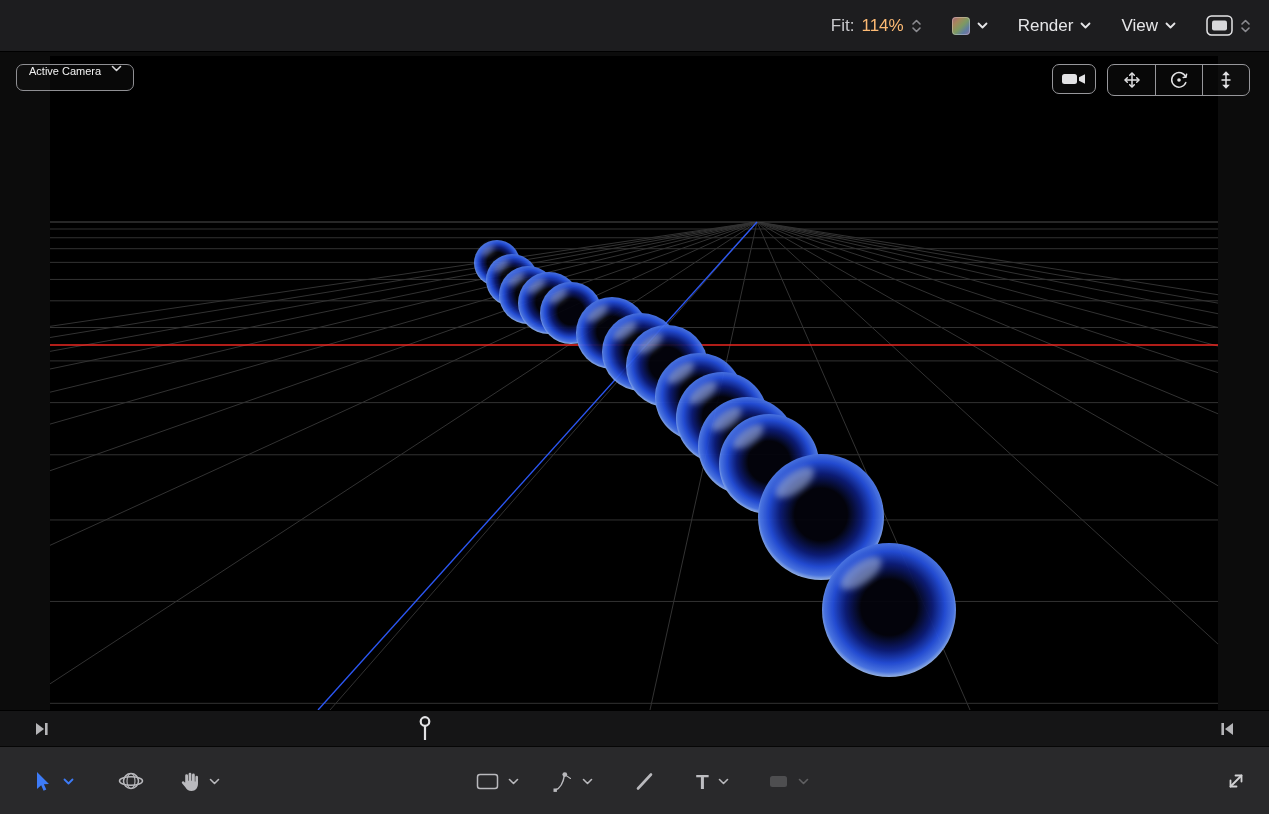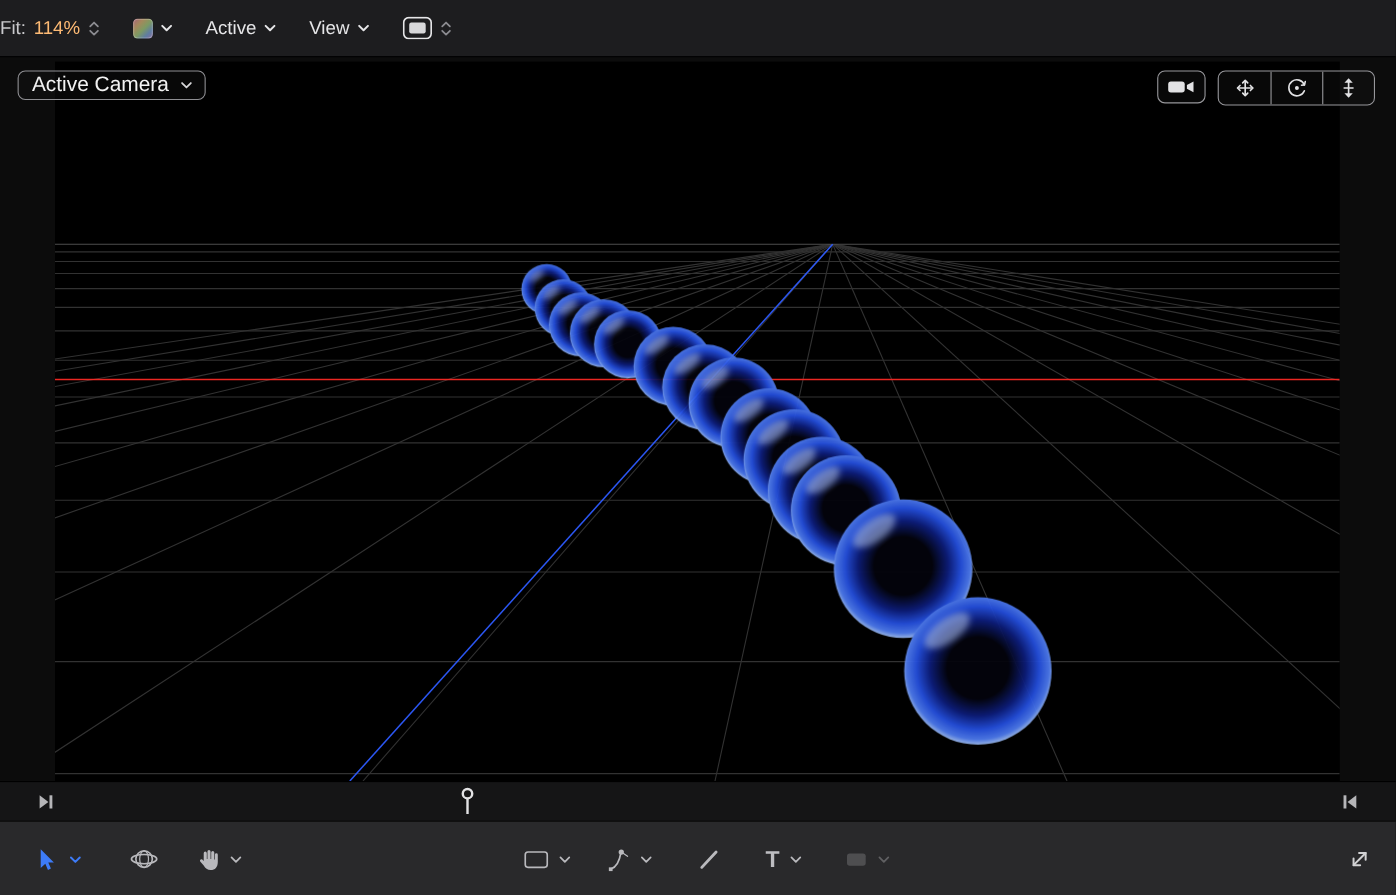--- a/index.html
+++ b/index.html
@@ -1,38 +1,38 @@
 <!DOCTYPE html>
 <html><head>
 <meta charset="utf-8">
 <style>
   *{margin:0;padding:0;box-sizing:border-box}
   html,body{width:1269px;height:814px;overflow:hidden}
   body{background:#000;font-family:"Liberation Sans",sans-serif;position:relative}
 
   
   .topbar{position:absolute;top:0;left:0;width:1269px;height:52px;background:#1d1d1f;
-    border-bottom:1px solid #000;display:flex;align-items:center;
+    border-bottom:1px solid #000;display:flex;align-items:center;justify-content:flex-end;
     padding-right:18px;gap:30px}
   .tb-group{display:flex;align-items:center;gap:7px;color:#e6e6e8;font-size:17px;cursor:default}
   .tb-label{color:#c9c9cc}
   .tb-dim{color:#fdba74}
   .swatch{width:18px;height:18px;border-radius:4px;
     background:linear-gradient(135deg,#a86478 0%,#a4885c 28%,#7d9a62 52%,#5f7da2 76%,#8a6f9e 100%);
     box-shadow:inset 0 0 0 1px rgba(255,255,255,.28)}
   .stroke-ico{stroke:#8b8b90;fill:none;stroke-width:1.6;stroke-linecap:round;stroke-linejoin:round}
   .chev-w{stroke:#e6e6e8;fill:none;stroke-width:1.8;stroke-linecap:round;stroke-linejoin:round}
 
   
   .canvas-area{position:absolute;top:52px;left:0;width:1269px;height:658px;background:#0c0c0c}
   .canvas-inner{position:absolute;left:50px;top:4px;width:1168px;height:654px;background:#000;overflow:hidden}
   #scene-svg{display:block}
 
-  .cam-btn{position:absolute;left:16px;top:12px;height:27px;display:flex;align-items:center;gap:10px;
-    padding:0 11px 0 12px;border:1px solid #8f8f93;border-radius:7px;color:#f2f2f2;font-size:19px;
+  .cam-btn{position:absolute;left:16px;top:12px;height:27px;display:flex;gap:10px;
+    padding:0 11px 0 12px;border:1px solid #8f8f93;border-radius:7px;color:#f2f2f2;font-size:11px;
     background:rgba(18,18,18,.45);cursor:default}
   .cam-controls{position:absolute;right:19px;top:12px;display:flex;gap:11px}
   .ctrl-single{width:44px;height:30px;border:1px solid #97979b;border-radius:7px;
     display:flex;align-items:center;justify-content:center;background:rgba(18,18,18,.45)}
   .ctrl-group{display:flex;border:1px solid #97979b;border-radius:7px;overflow:hidden;background:rgba(18,18,18,.45)}
   .ctrl-cell{width:47px;height:30px;display:flex;align-items:center;justify-content:center}
   .ctrl-cell + .ctrl-cell{border-left:1px solid #97979b}
   .cam-ico{stroke:#e2e2e4;fill:none;stroke-width:1.5;stroke-linecap:round;stroke-linejoin:round}
   .cam-fill{fill:#e2e2e4}
 
@@ -68,21 +68,21 @@
   </div>
 
   <div class="tb-group">
     <span class="swatch"></span>
     <svg width="11" height="7" viewBox="0 0 11 7">
       <polyline class="chev-w" points="1.5,1.5 5.5,5.5 9.5,1.5"></polyline>
     </svg>
   </div>
 
   <div class="tb-group">
-    <span>Active</span>
+    <span>Render</span>
     <svg width="11" height="7" viewBox="0 0 11 7">
       <polyline class="chev-w" points="1.5,1.5 5.5,5.5 9.5,1.5"></polyline>
     </svg>
   </div>
 
   <div class="tb-group">
     <span>View</span>
     <svg width="11" height="7" viewBox="0 0 11 7">
       <polyline class="chev-w" points="1.5,1.5 5.5,5.5 9.5,1.5"></polyline>
     </svg>

